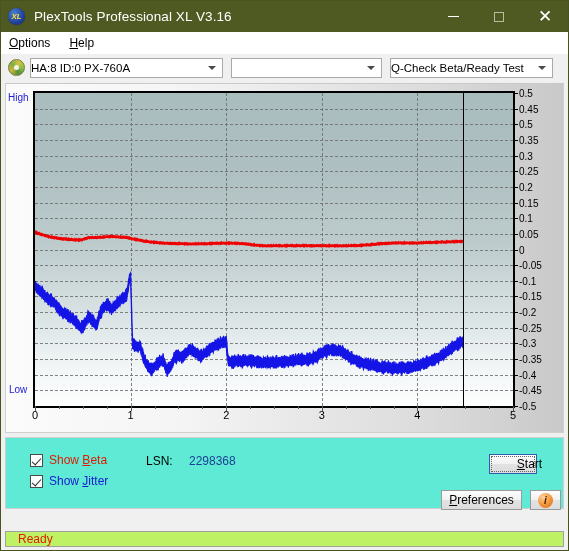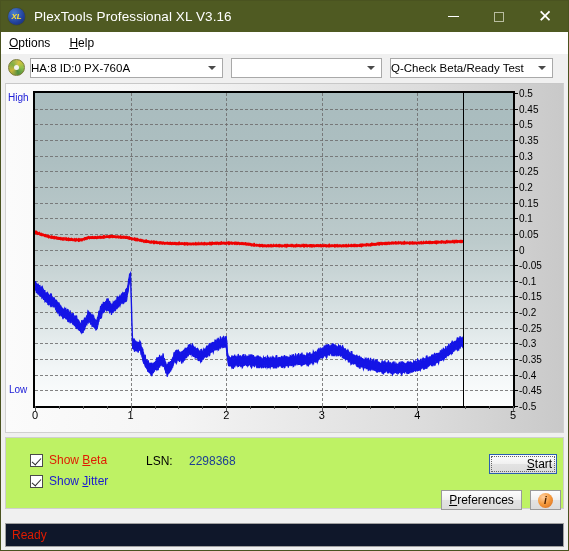--- a/index.html
+++ b/index.html
@@ -200,21 +200,21 @@
     width: 0; height: 5px;
     border-left: 1px solid #555;
   }
   svg.trace { position: absolute; inset: 0; }
 
   
   .controls {
     position: relative;
     margin: 4px 4px 0 4px;
     height: 72px;
-    background: #bef264;
+    background: #5eead4;
     border: 1px solid #cfcfcf;
     box-sizing: border-box;
   }
   .cb-row { position: absolute; display: flex; align-items: center; }
   .cb-beta  { left: 24px; top: 15px; }
   .cb-jitter{ left: 24px; top: 36px; }
   .checkbox {
     width: 13px; height: 13px;
     border: 1px solid #4a4a4a;
     background: #fff;
@@ -248,46 +248,46 @@
     position: absolute;
     background: linear-gradient(180deg,#fdfdfd 0%, #f1f1f1 48%, #e3e3e3 50%, #dcdcdc 100%);
     border: 1px solid #9a9a9a;
     box-sizing: border-box;
     font-size: 12px;
     color: #000;
     display: flex; align-items: center; justify-content: center;
   }
   .btn u { text-decoration: underline; }
   .btn-start {
-    left: 483px; top: 16px; width: 68px; height: 20px;
+    left: 483px; top: 16px; width: 48px; height: 20px;
     border: 1px solid #2c5fb0;
     outline: 1px dotted #666;
     outline-offset: -3px;
     padding-left: 33px;
   }
   .btn-prefs { left: 435px; top: 52px; width: 81px; height: 20px; }
   .btn-info  { left: 524px; top: 52px; width: 31px; height: 20px; }
   .info-circle {
     width: 15px; height: 15px; border-radius: 50%;
     background: radial-gradient(circle at 35% 28%, #ffd0a0 0%, #f59a3c 48%, #d2651a 100%);
     color: #4a2000;
     font-size: 10px; font-weight: bold; font-style: italic;
     display: flex; align-items: center; justify-content: center;
   }
 
   
   .statusbar {
     position: absolute;
     left: 4px; right: 4px; bottom: 3px;
-    height: 24px;
-    background: #0f172a;
+    height: 16px;
+    background: #bef264;
     border: 1px solid #a0a0a0;
     box-sizing: border-box;
     display: flex; align-items: center;
-    padding-left: 6px;
+    padding-left: 12px;
   }
   .status-text { font-size: 12px; color: #e01b00; }
 </style>
 </head>
 <body>
 
 <div class="window">
 
   <div class="titlebar">
     <div class="app-icon">XL</div>

